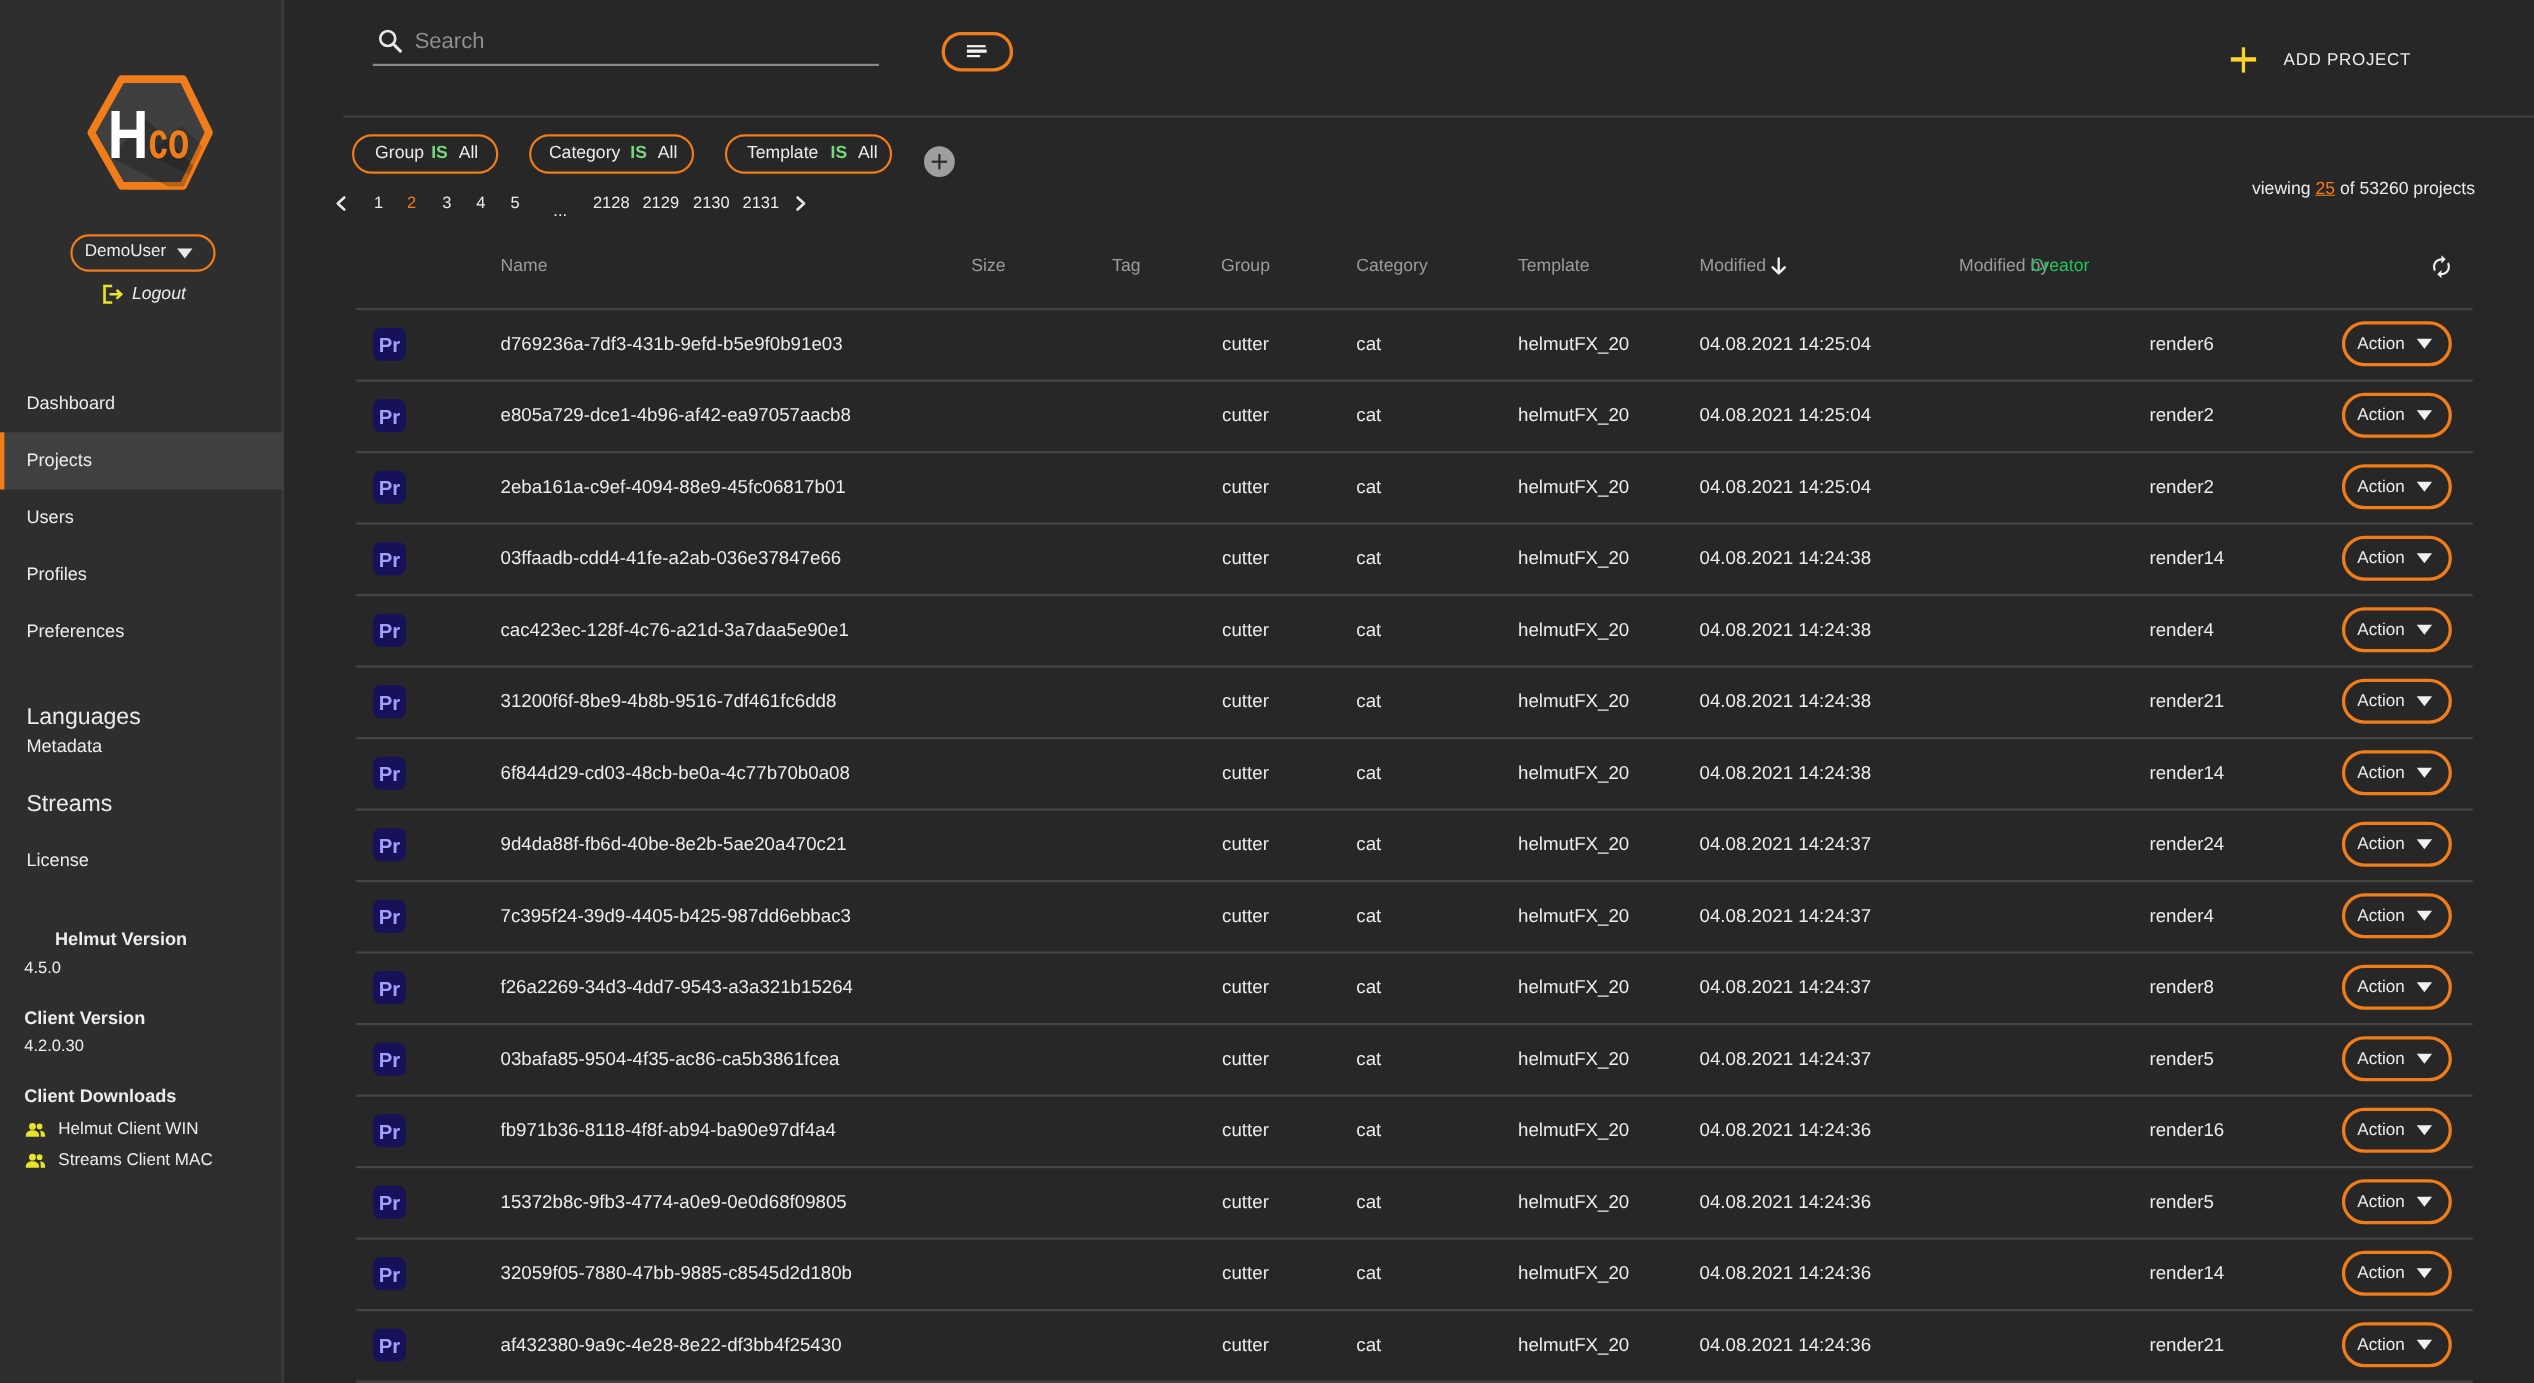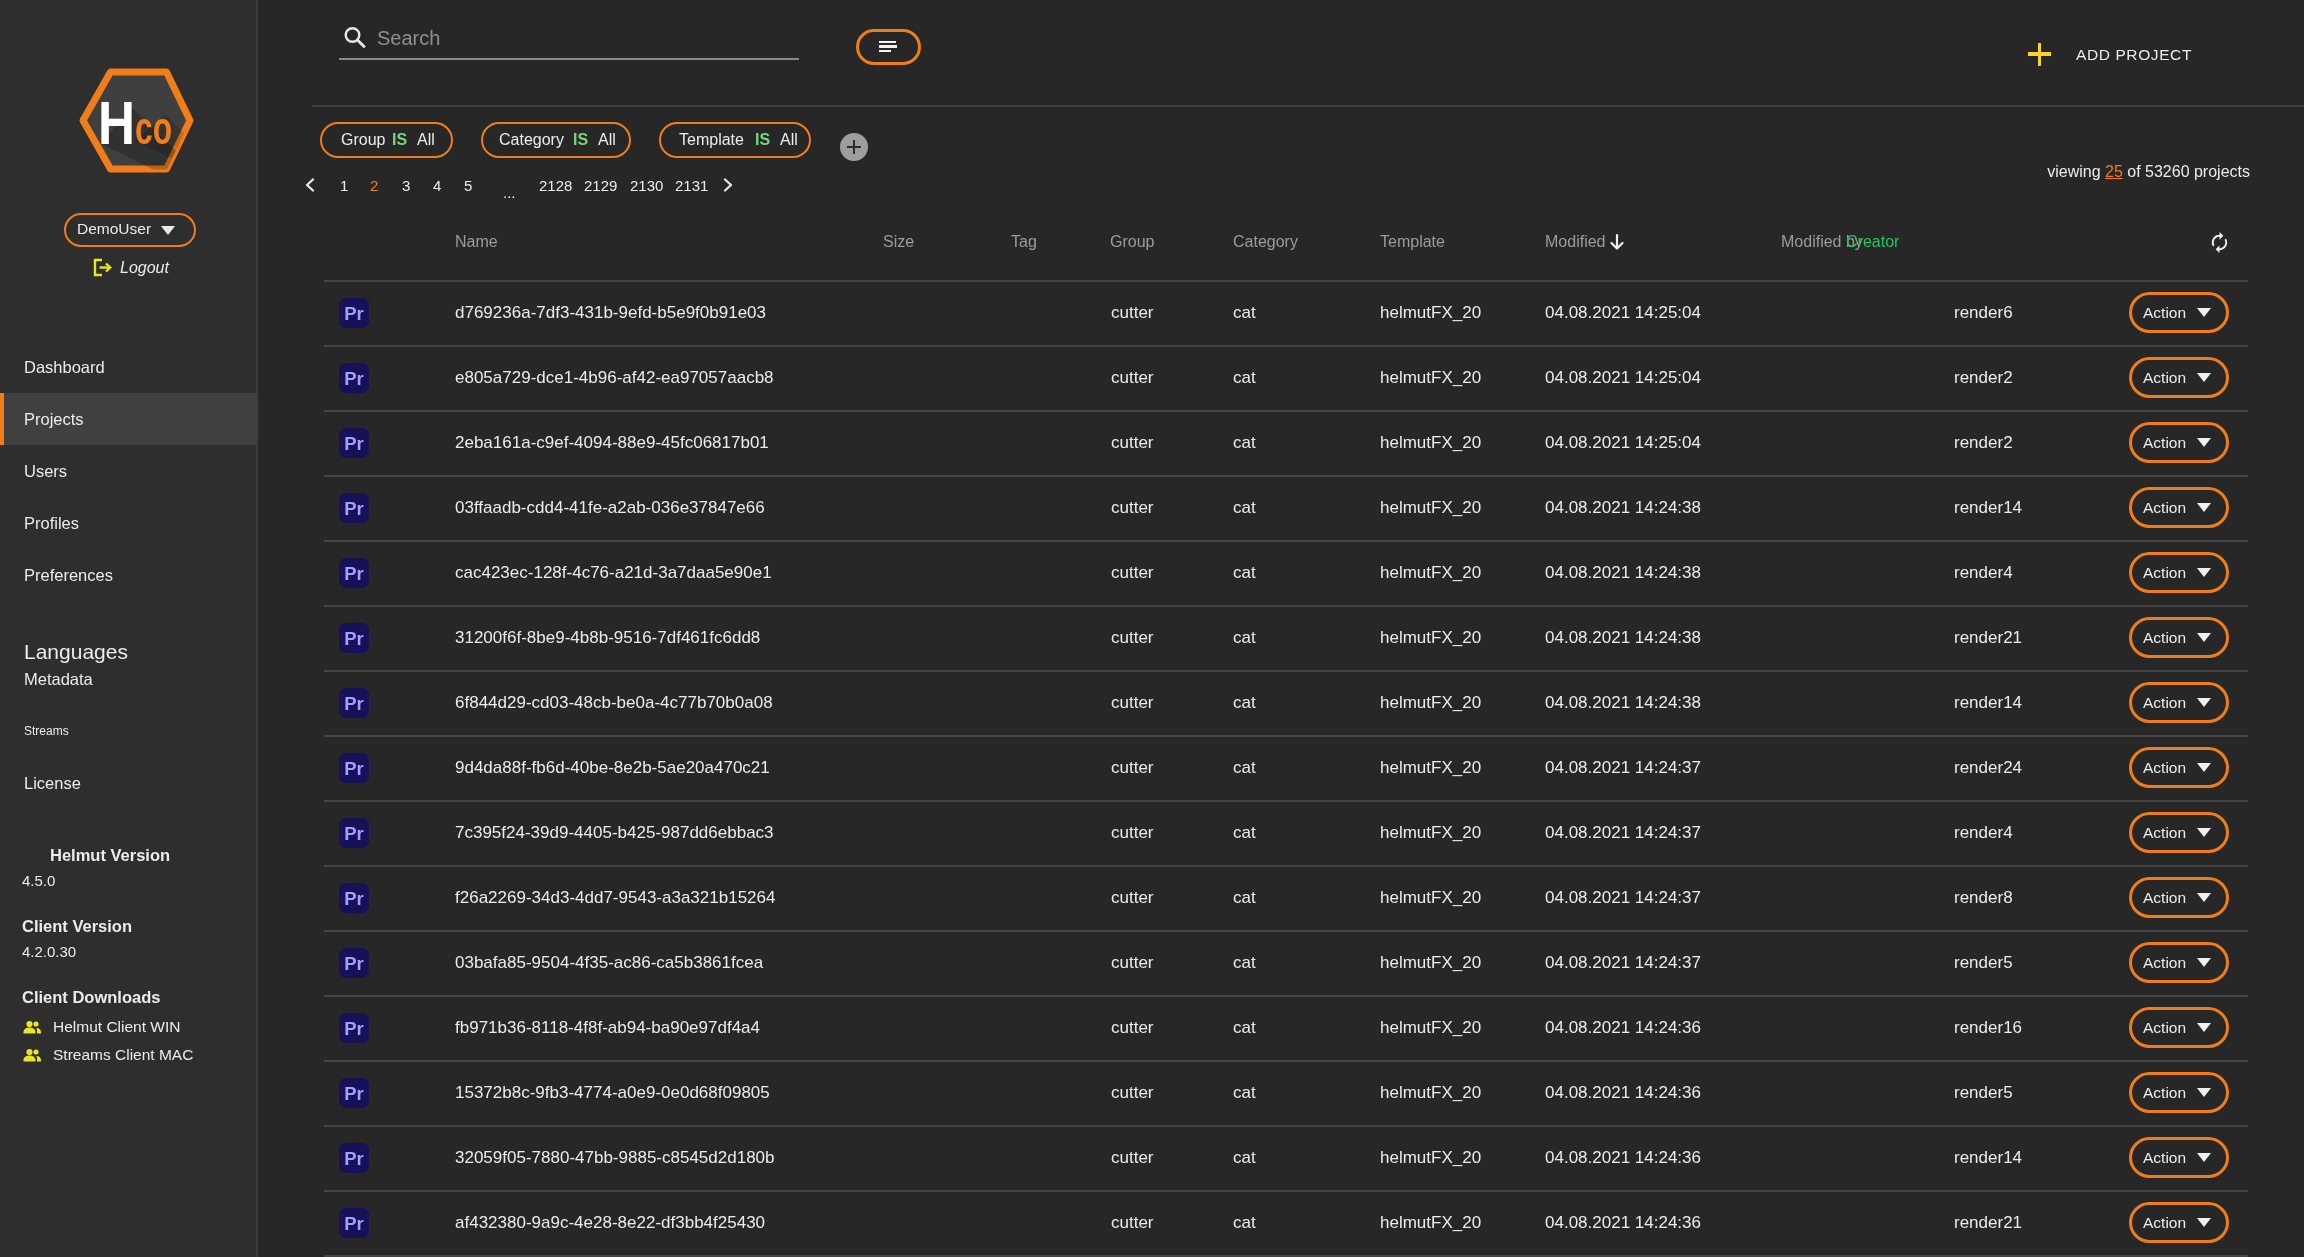--- a/index.html
+++ b/index.html
@@ -39,21 +39,21 @@
 <div class="txt ctr" style="left:120px;top:268px;font-size:16px;font-style:italic;">Logout</div>
 
 <div class="txt ctr" style="left:24px;top:367px;font-size:16.5px;">Dashboard</div>
 <div class="abs" style="left:0;top:393px;width:258px;height:52px;background:#404040;border-left:4px solid #f07d1a;"></div>
 <div class="txt ctr" style="left:24px;top:419px;font-size:16.5px;">Projects</div>
 <div class="txt ctr" style="left:24px;top:471px;font-size:16.5px;">Users</div>
 <div class="txt ctr" style="left:24px;top:523px;font-size:16.5px;">Profiles</div>
 <div class="txt ctr" style="left:24px;top:575px;font-size:16.5px;">Preferences</div>
 <div class="txt ctr" style="left:24px;top:652px;font-size:21px;">Languages</div>
 <div class="txt ctr" style="left:24px;top:679px;font-size:16.5px;">Metadata</div>
-<div class="txt ctr" style="left:24px;top:731px;font-size:12px;">Streams</div>
+<div class="txt ctr" style="left:24px;top:731px;font-size:21px;">Streams</div>
 <div class="txt ctr" style="left:24px;top:783px;font-size:16.5px;">License</div>
 
 <div class="txt ctr" style="left:22px;top:855px;font-size:16.5px;font-weight:bold;margin-left:28px;">Helmut Version</div>
 <div class="txt ctr" style="left:22px;top:880px;font-size:15px;">4.5.0</div>
 <div class="txt ctr" style="left:22px;top:926px;font-size:16.5px;font-weight:bold;">Client Version</div>
 <div class="txt ctr" style="left:22px;top:951px;font-size:15px;">4.2.0.30</div>
 <div class="txt ctr" style="left:22px;top:997px;font-size:16.5px;font-weight:bold;">Client Downloads</div>
 <svg class="abs" style="left:21px;top:1019px;" width="22" height="16" viewBox="0 0 22 16">
   <circle cx="8.5" cy="5" r="3.1" fill="#e9e427"></circle>
     <path d="M2.5 13.2 C2.5 9.8 6 8.6 8.5 8.6 C11 8.6 14.5 9.8 14.5 13.2 V14.5 H2.5 Z" fill="#e9e427"></path>

